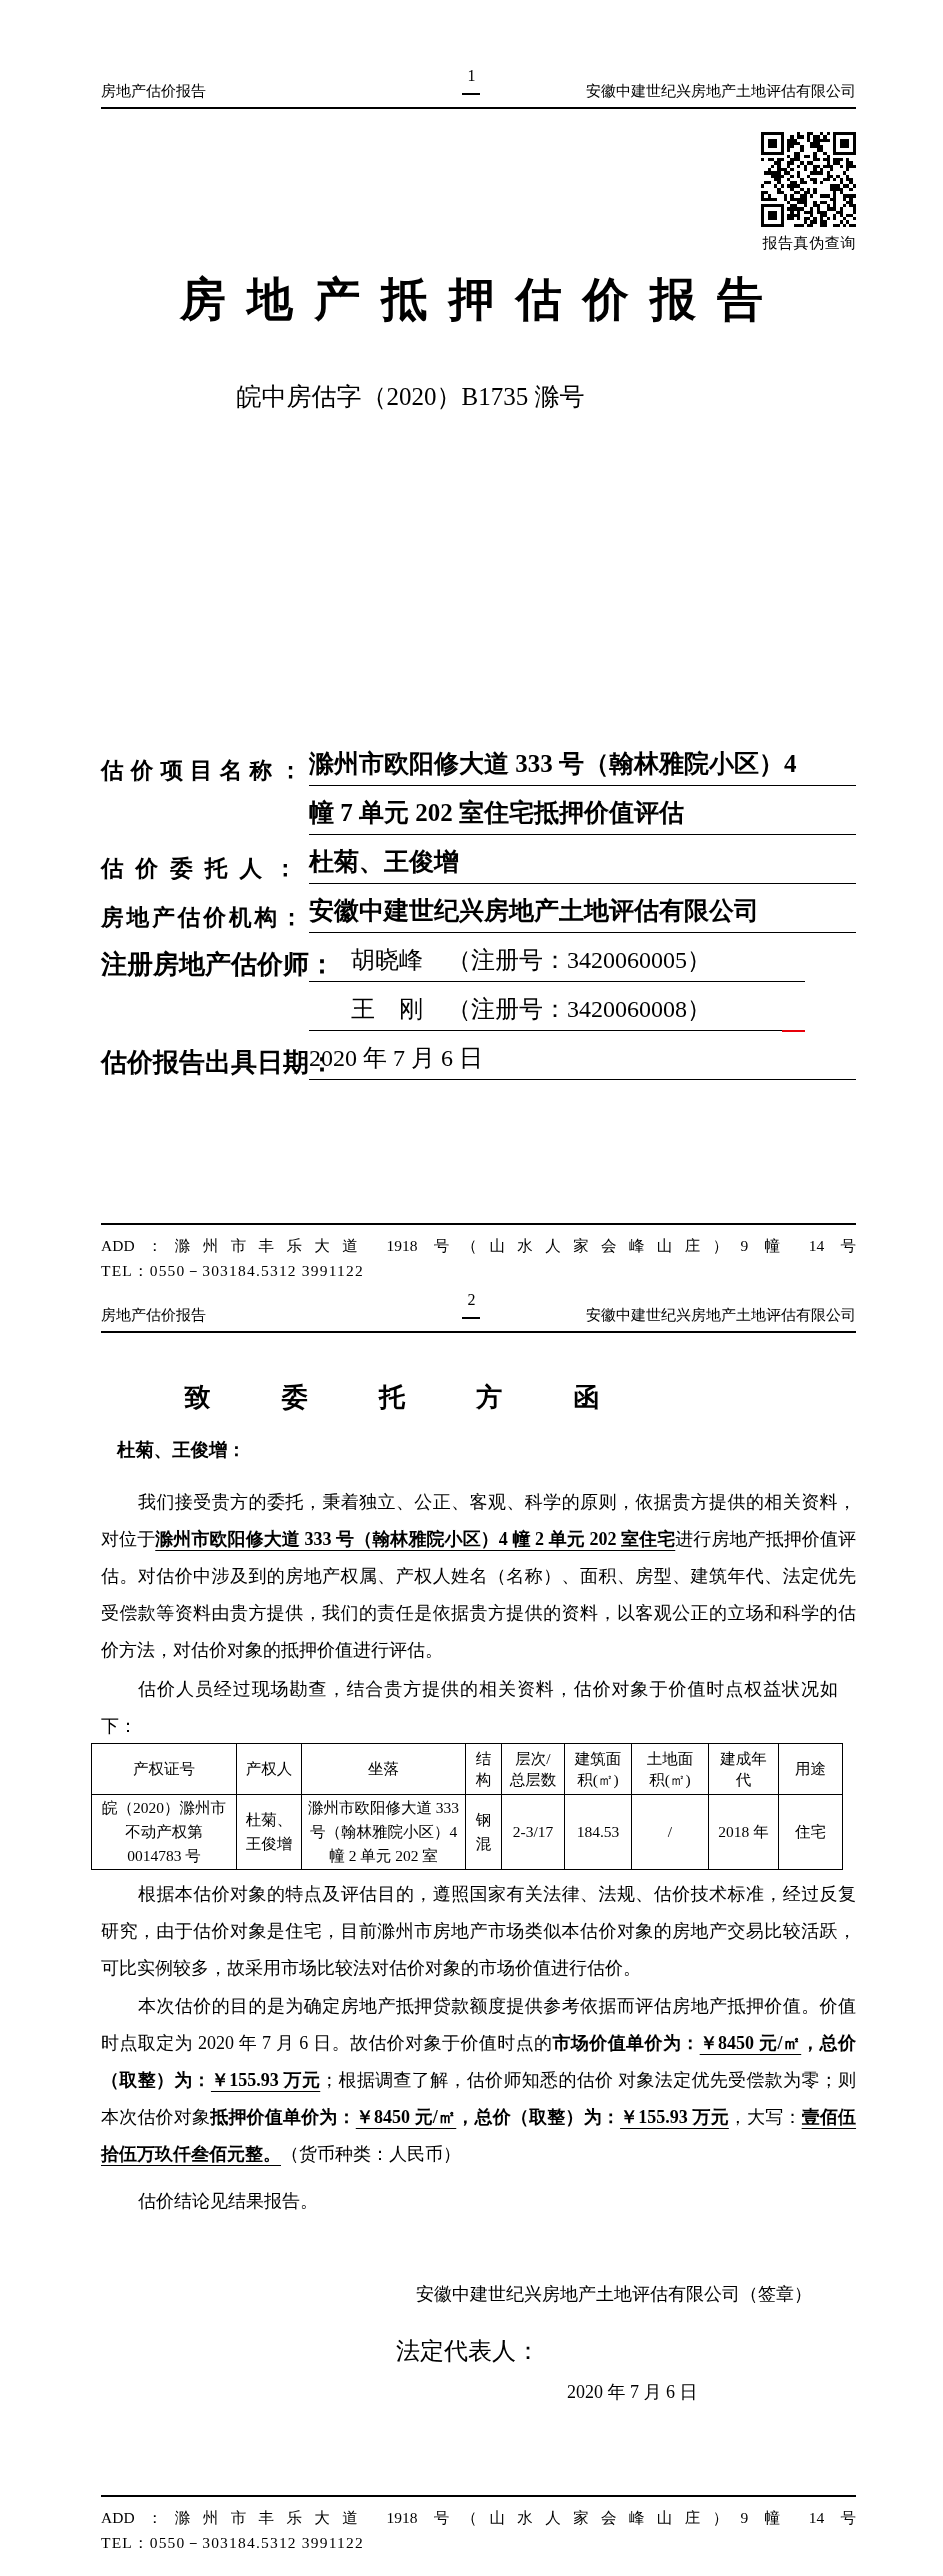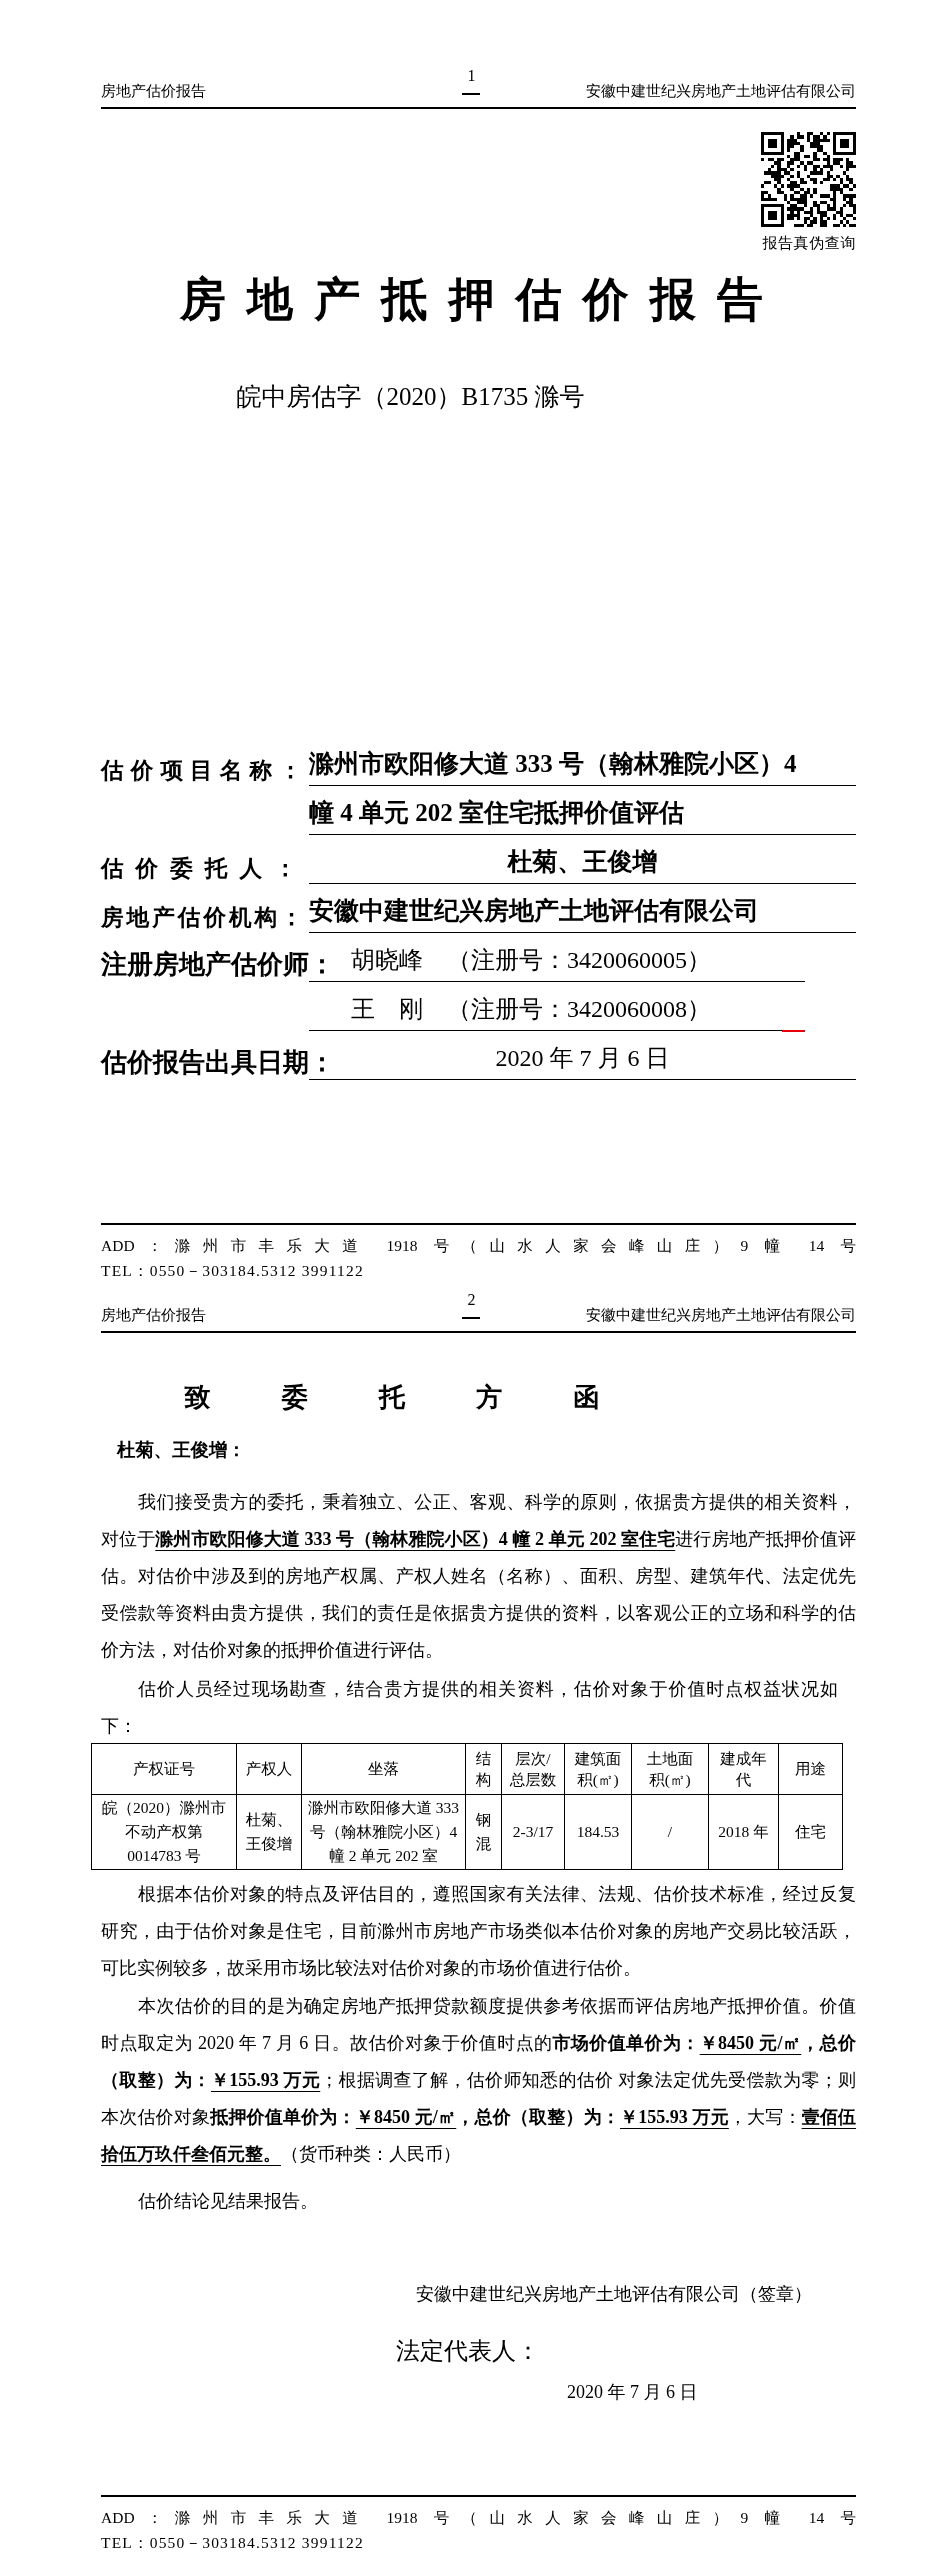--- a/index.html
+++ b/index.html
@@ -26,21 +26,21 @@
     font-size:46px; font-weight:bold; letter-spacing:0.46em; text-indent:0.46em; white-space:nowrap; }
   .doc-no { top:380px; left:0; width:821px; text-align:center; font-size:25px; font-weight:normal; }
 
   .fields { top:737px; left:101px; width:755px; }
   .frow { height:49px; display:flex; align-items:flex-end; }
   .flabel { width:208px; flex:0 0 208px; font-size:22.6px; font-weight:bold; white-space:nowrap; overflow:visible; }
   .ls12 { letter-spacing:7.1px; } .ls20 { letter-spacing:12px; } .ls5 { letter-spacing:3px; }
   .f36 { font-size:26px; letter-spacing:0; }
   .fval { flex:1 1 auto; border-bottom:1.8px solid #000; font-size:25px; font-weight:bold;
           padding:0 0 4.8px 0; white-space:nowrap; position:relative; min-height:37px; }
-  .fval.center { text-align:center; }
+  .fval.center { text-align:left; }
   .fval.pad { padding-left:42px; }
   .fval.normal { font-weight:normal; font-size:24px; }
   .frow.short .fval { margin-right:51px; }
   .red-tail { position:absolute; right:0; bottom:-1.8px; width:22.6px; height:1.8px; background:#e8000a; }
 
   
   .p2-title { top:1380px; left:0; width:784px; text-align:center; font-size:26px; font-weight:bold;
               letter-spacing:22.6px; text-indent:22.6px; white-space:nowrap; }
   .saluta { top:1437px; left:101px; font-size:18.4px; font-weight:bold;margin-left:16px; }
   .para { left:101px; width:755px; font-size:18px; line-height:37px; text-align:justify; text-indent:37px; }
@@ -391,21 +391,21 @@
 <h1 class="abs main-title">房地产抵押估价报告</h1>
 <div class="abs doc-no">皖中房估字（2020）B1735 滁号</div>
 
 <div class="abs fields">
   <div class="frow">
     <span class="flabel ls12">估价项目名称：</span>
     <span class="fval">滁州市欧阳修大道 333 号（翰林雅院小区）4</span>
   </div>
   <div class="frow">
     <span class="flabel"></span>
-    <span class="fval">幢 4 单元 202 室住宅抵押价值评估</span>
+    <span class="fval">幢 7 单元 202 室住宅抵押价值评估</span>
   </div>
   <div class="frow">
     <span class="flabel ls20">估价委托人：</span>
     <span class="fval center">杜菊、王俊增</span>
   </div>
   <div class="frow">
     <span class="flabel ls5">房地产估价机构：</span>
     <span class="fval">安徽中建世纪兴房地产土地评估有限公司</span>
   </div>
   <div class="frow short">

